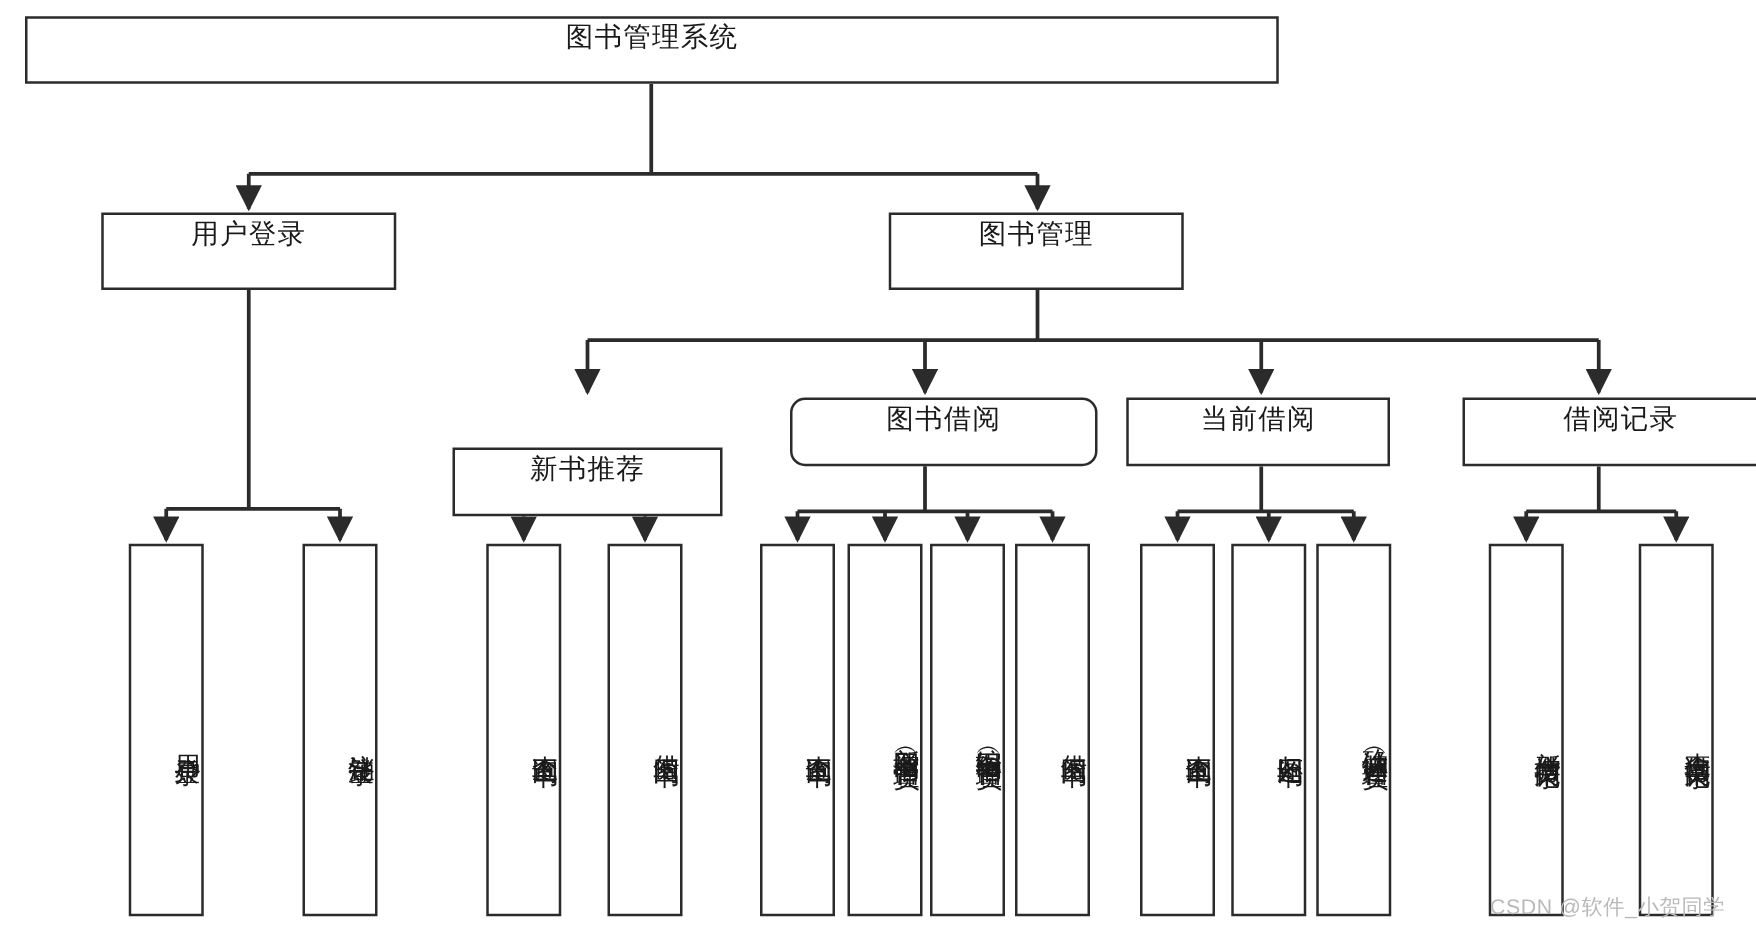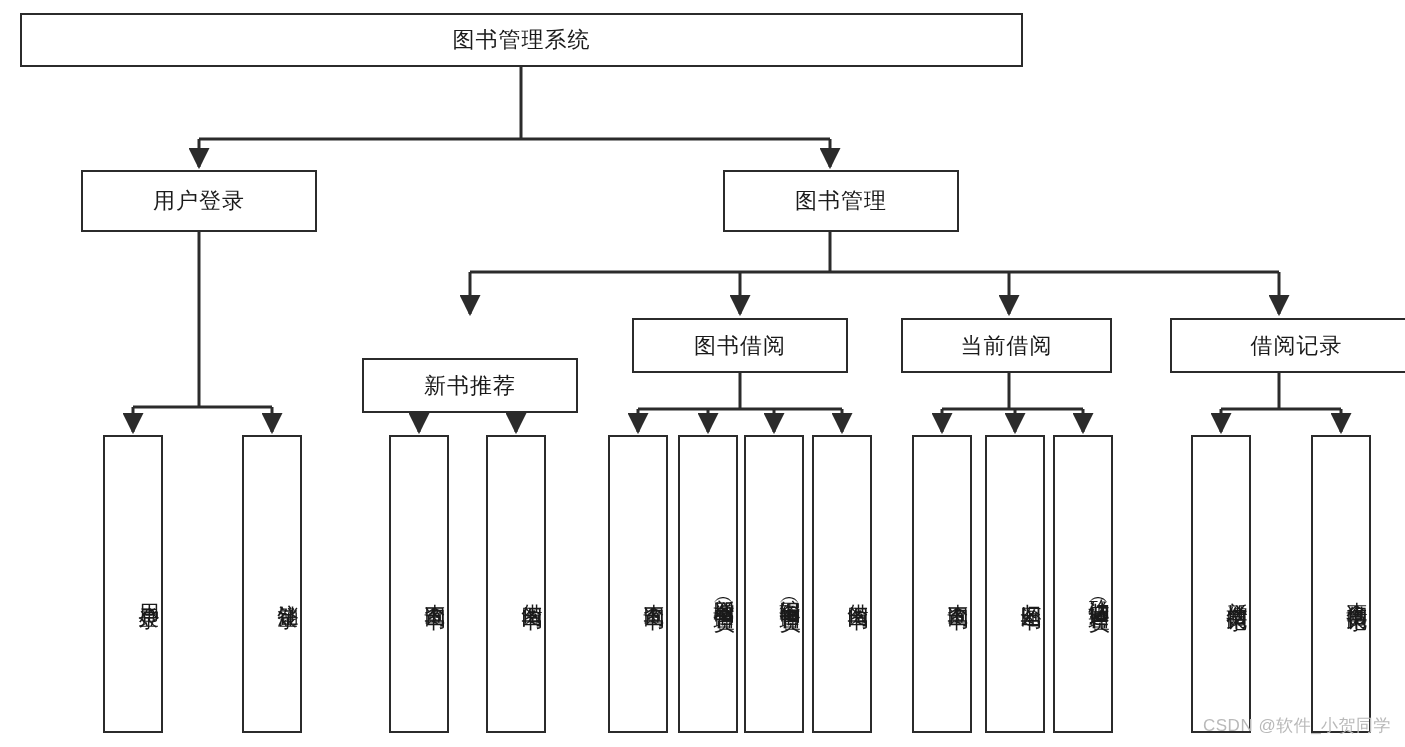--- a/index.html
+++ b/index.html
@@ -23,21 +23,21 @@
     top: 0;
     width: 1405px;
     height: 747px;
   }
   .node {
     position: absolute;
     box-sizing: border-box;
     border: 2px solid #2b2b2b;
     background: #ffffff;
     display: flex;
-    align-items: center;
+    align-items: flex-start;
     justify-content: center;
     color: #1a1a1a;
   }
   .node.horiz {
     font-size: 22px;
     letter-spacing: 1px;
   }
   .node.vert {
     writing-mode: vertical-rl;
     text-orientation: upright;
@@ -115,28 +115,28 @@
     </g>
   </svg>
 
   <div class="node horiz" style="left: 20px; top: 13px; width: 1003px; height: 54px;">
     <span>图书管理系统</span>
   </div>
 
   <div class="node horiz" style="left: 81px; top: 170px; width: 236px; height: 62px;">
     <span>用户登录</span>
   </div>
-  <div class="node horiz" style="left: 711px; top: 170px; width: 236px; height: 62px; margin-left: 12px;">
+  <div class="node horiz" style="left: 711px; top: 170px; width: 236px; height: 62px;">
     <span>图书管理</span>
   </div>
 
   <div class="node horiz" style="left: 362px; top: 318px; width: 216px; height: 55px; margin-top: 40px;">
     <span>新书推荐</span>
   </div>
-  <div class="node horiz" style="left: 632px; top: 318px; width: 216px; height: 55px;">
+  <div class="node horiz" style="left: 632px; top: 318px; width: 246px; height: 55px; border-radius: 12px;">
     <span>图书借阅</span>
   </div>
   <div class="node horiz" style="left: 901px; top: 318px; width: 211px; height: 55px;">
     <span>当前借阅</span>
   </div>
   <div class="node horiz" style="left: 1170px; top: 318px; width: 253px; height: 55px;">
     <span>借阅记录</span>
   </div>
 
   <div class="node vert" style="left: 103px; top: 435px; width: 60px; height: 298px;">
@@ -172,15 +172,15 @@
   <div class="node vert" style="left: 1053px; top: 435px; width: 60px; height: 298px;">
     <span>确认归还（管理员）</span>
   </div>
   <div class="node vert" style="left: 1191px; top: 435px; width: 60px; height: 298px;">
     <span>新增借阅记录</span>
   </div>
   <div class="node vert" style="left: 1311px; top: 435px; width: 60px; height: 298px;">
     <span>查询借阅记录</span>
   </div>
 
-  <div class="watermark" style="left: 1192px; top: 714px; padding-left: 11px;">CSDN @软件_小贺同学</div>
+  <div class="watermark" style="left: 1192px; top: 714px;">CSDN @软件_小贺同学</div>
 
 </div>
 
 </body></html>

